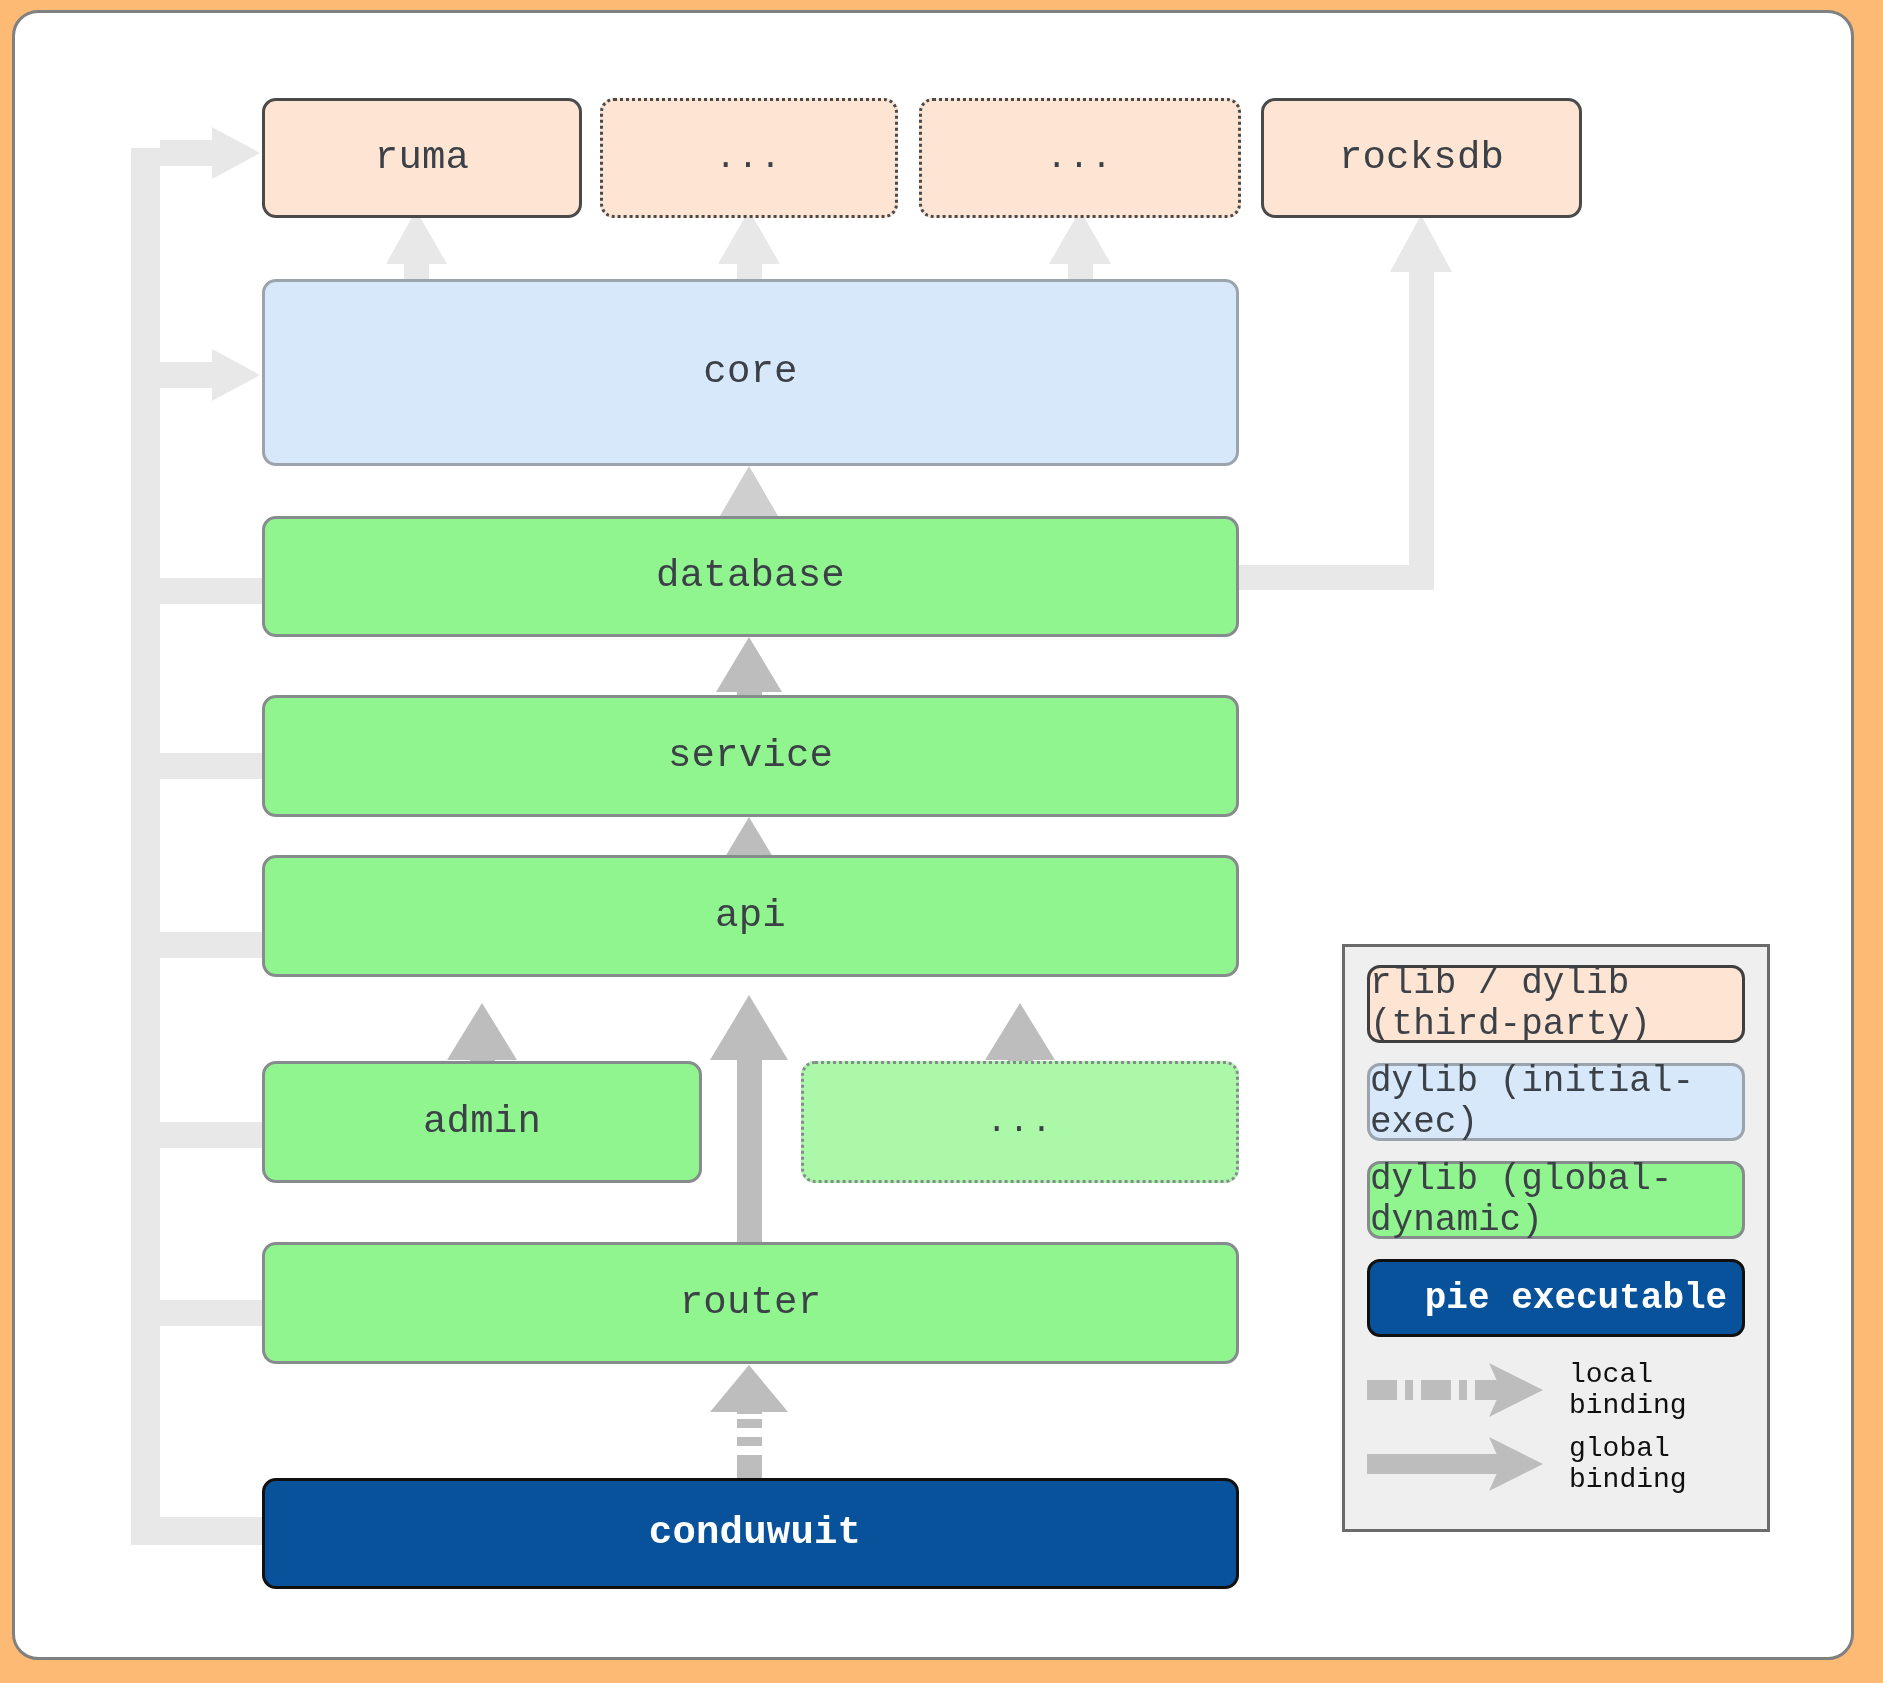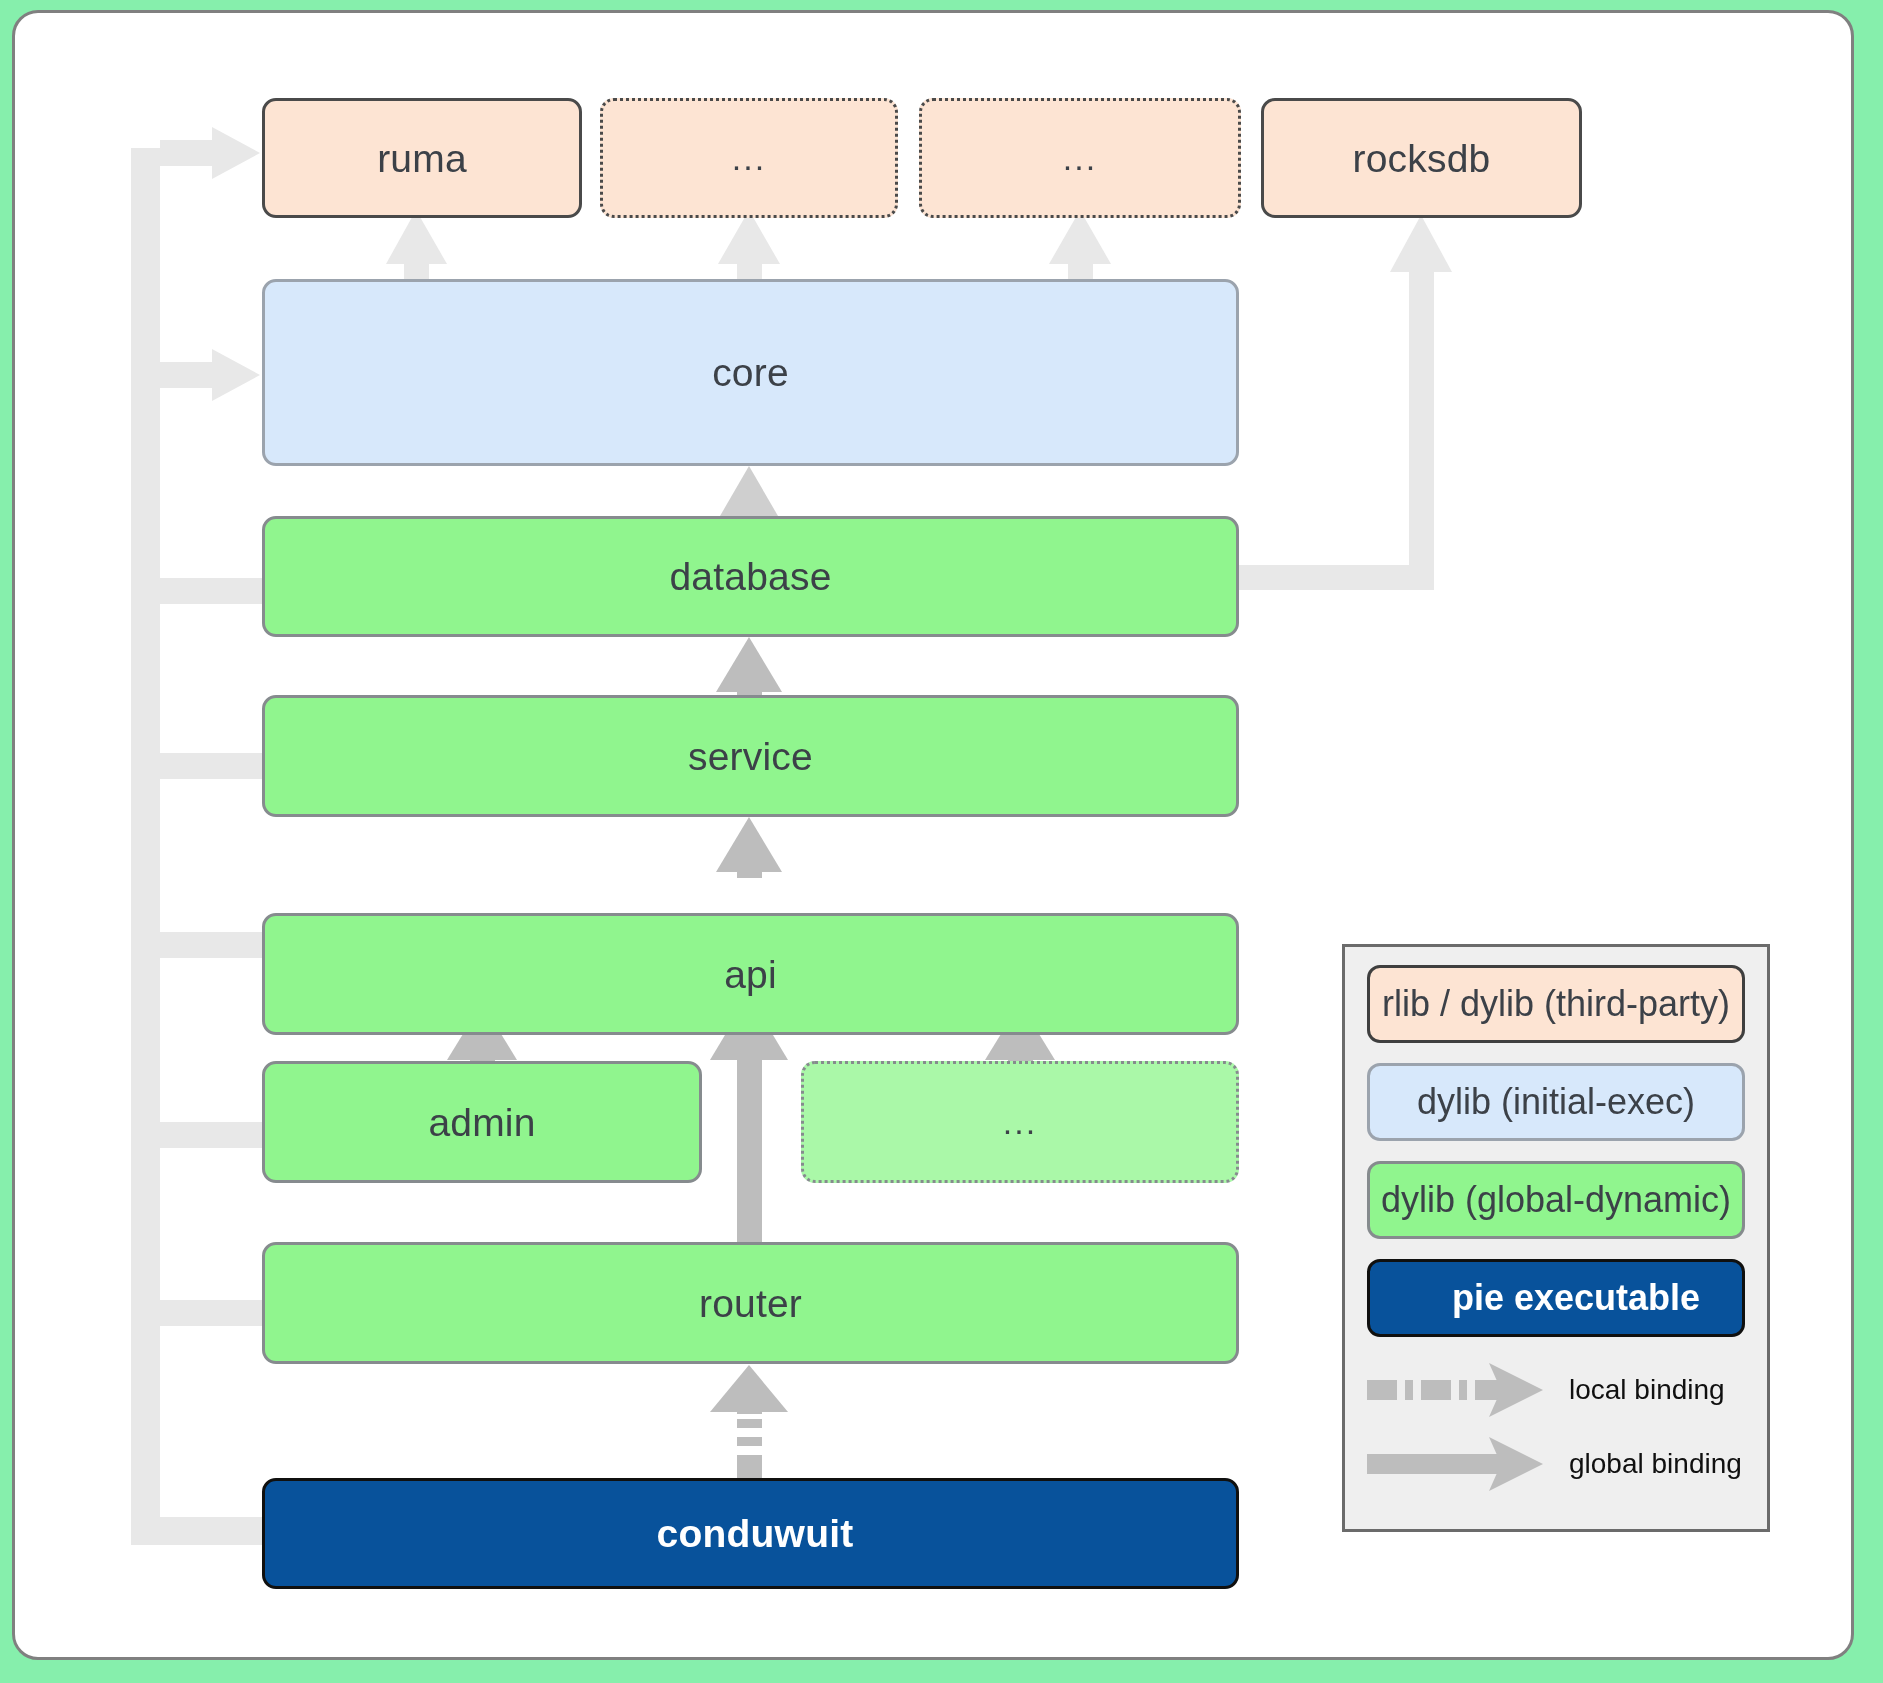--- a/index.html
+++ b/index.html
@@ -5,22 +5,23 @@
   html, body {
     margin: 0;
     padding: 0;
     background: #ffffff;
     font-family: "Liberation Sans", sans-serif;
   }
   #root {
     position: relative;
     width: 1883px;
     height: 1683px;
-    background: #86efac;
+    background: #fdba74;
     overflow: hidden;
+    font-family: Liberation Mono, monospace;
   }
   .canvas-frame {
     position: absolute;
     left: 12px;
     top: 10px;
     width: 1842px;
     height: 1650px;
     border: 3px solid #808080;
     border-radius: 26px;
     background: #ffffff;
@@ -235,21 +236,21 @@
     </div>
 
     <div class="node n-green" style="left:262px; top:516px; width:977px; height:121px;">
       <span class="lbl">database</span>
     </div>
 
     <div class="node n-green" style="left:262px; top:695px; width:977px; height:122px;">
       <span class="lbl">service</span>
     </div>
 
-    <div class="node n-green" style="left:262px; top:913px; width:977px; height:122px;">
+    <div class="node n-green" style="left:262px; top:855px; width:977px; height:122px;">
       <span class="lbl">api</span>
     </div>
 
     <div class="node n-green" style="left:262px; top:1061px; width:440px; height:122px;">
       <span class="lbl">admin</span>
     </div>
 
     <div class="node n-green-dotted" style="left:801px; top:1061px; width:438px; height:122px;">
       <span class="lbl ellipsis">...</span>
     </div>

